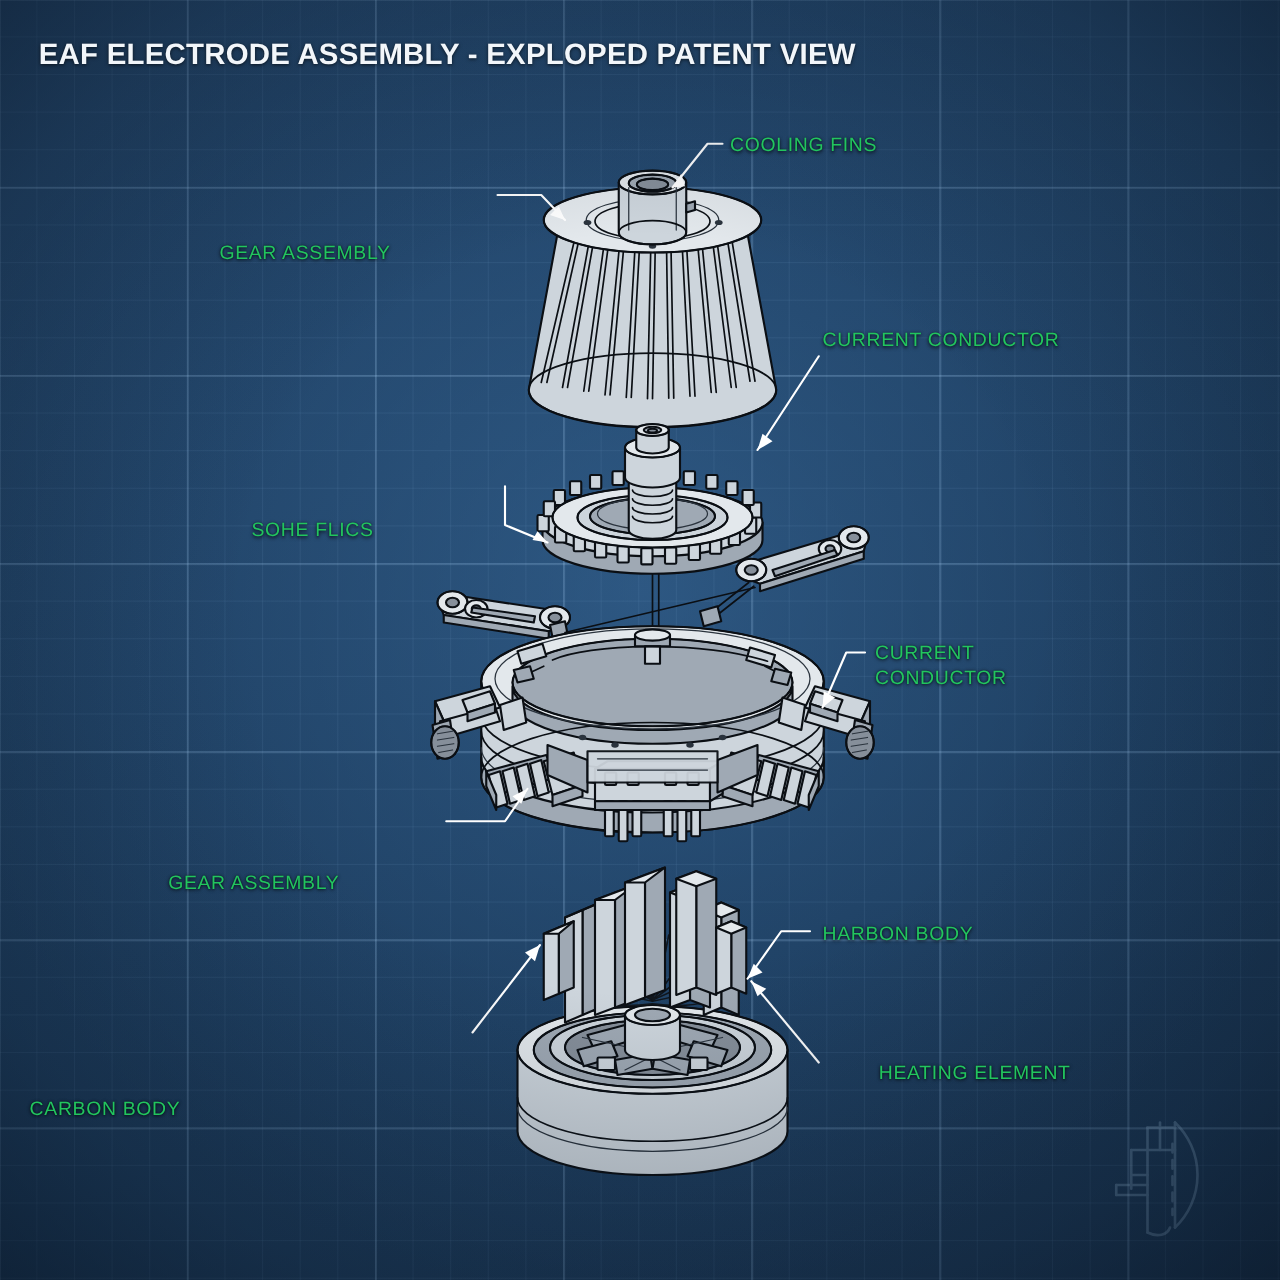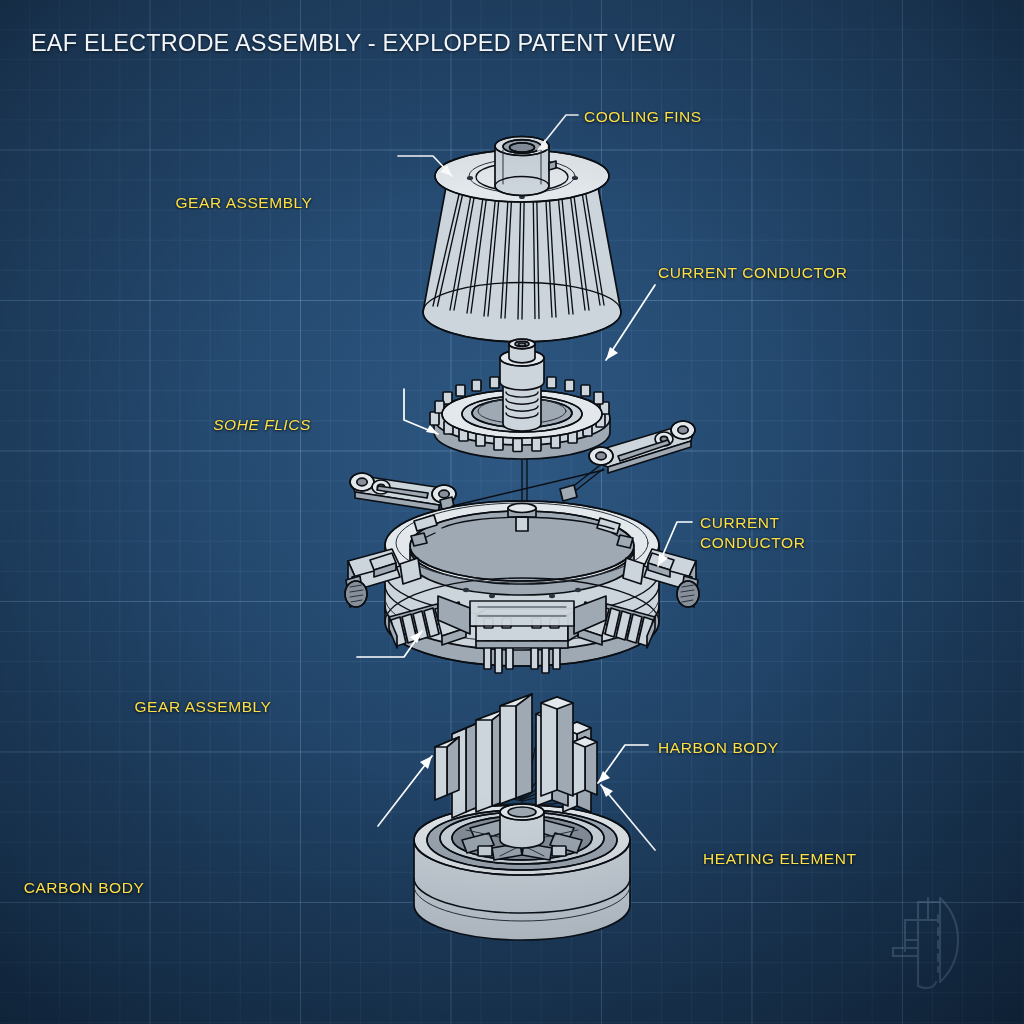--- a/index.html
+++ b/index.html
@@ -54,35 +54,35 @@
   
   #titleblock {
     position: absolute;
     left: 31px;
     top: 31px;
     color: #f2f6fa;
     text-shadow: 0 1px 3px rgba(0,0,0,.65);
   }
   #doc-title {
     font-size: 23.5px;
-    font-weight: 400;
+    font-weight: 700;
     letter-spacing: .2px;
     line-height: 1.06;
     white-space: nowrap;
   }
   #doc-subtitle {
     font-size: 14.5px;
     font-weight: 400;
     letter-spacing: .15px;
     margin-top: 5px;
     white-space: nowrap;
   }
   .callout-label {
     position: absolute;
-    color: #fde047;
+    color: #22c55e;
     font-size: 15.5px;
     font-weight: 500;
     letter-spacing: .55px;
     line-height: 1.28;
     white-space: pre;
     text-shadow: 0 1px 3px rgba(0,0,0,.7), 0 0 2px rgba(0,0,0,.5);
     pointer-events: none;
   }
   .callout-label.right { text-align: left; }
   .callout-label.left  { text-align: center; margin-top: 47px; }
@@ -611,21 +611,21 @@
   <div id="titleblock">
     <div id="doc-title">EAF ELECTRODE ASSEMBLY - EXPLOPED PATENT VIEW</div>
   </div>
 
   <div class="callout-label right" style="left:584px; top:107px;">COOLING FINS</div>
 
   <div class="callout-label left" style="left:94px; top:146px; width:300px;">GEAR ASSEMBLY</div>
 
   <div class="callout-label right" style="left:658px; top:263px;">CURRENT CONDUCTOR</div>
 
-  <div class="callout-label left" style="left:112px; top:368px; width:300px;font-style:italic;">SOHE FLICS</div>
+  <div class="callout-label left" style="left:100px; top:368px; width:300px;">SOHE FLICS</div>
 
   <div class="callout-label right" style="left:700px; top:513px;">CURRENT
 CONDUCTOR</div>
 
   <div class="callout-label left" style="left:53px; top:650px; width:300px;">GEAR ASSEMBLY</div>
 
   <div class="callout-label right" style="left:658px; top:738px;text-align:center;">HARBON BODY</div>
 
   <div class="callout-label left" style="left:-66px; top:831px; width:300px;">CARBON BODY</div>
 

